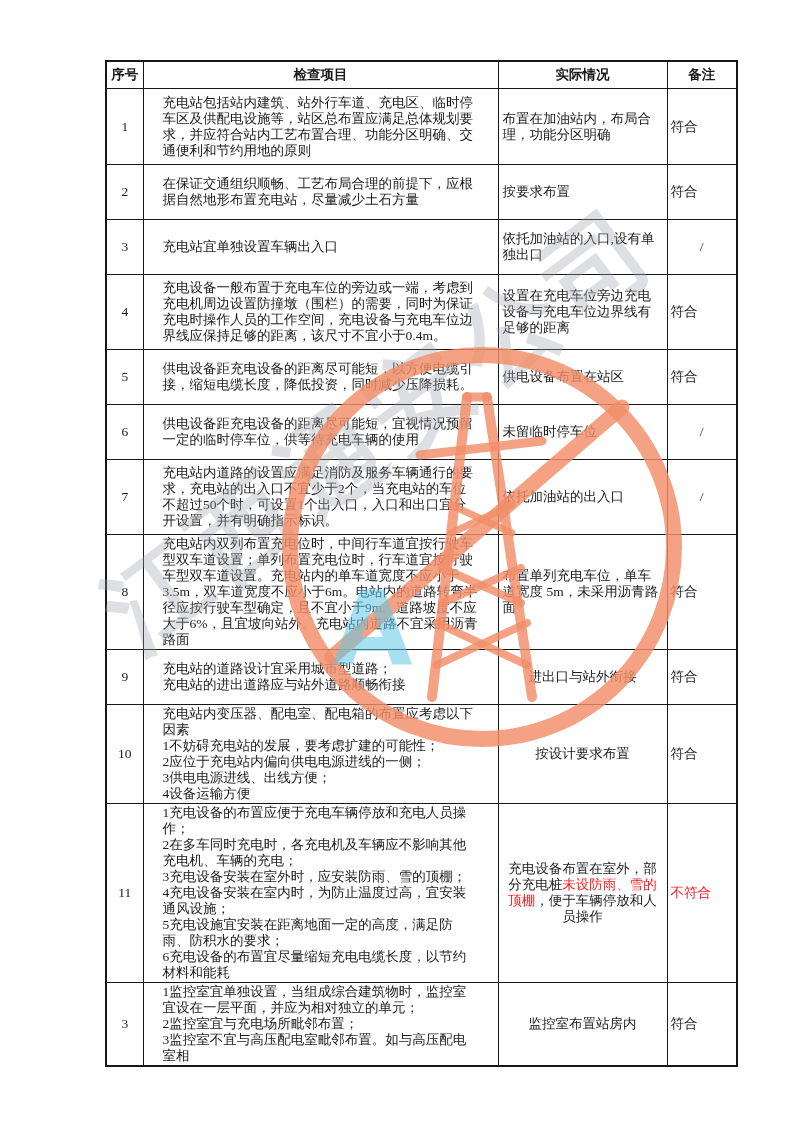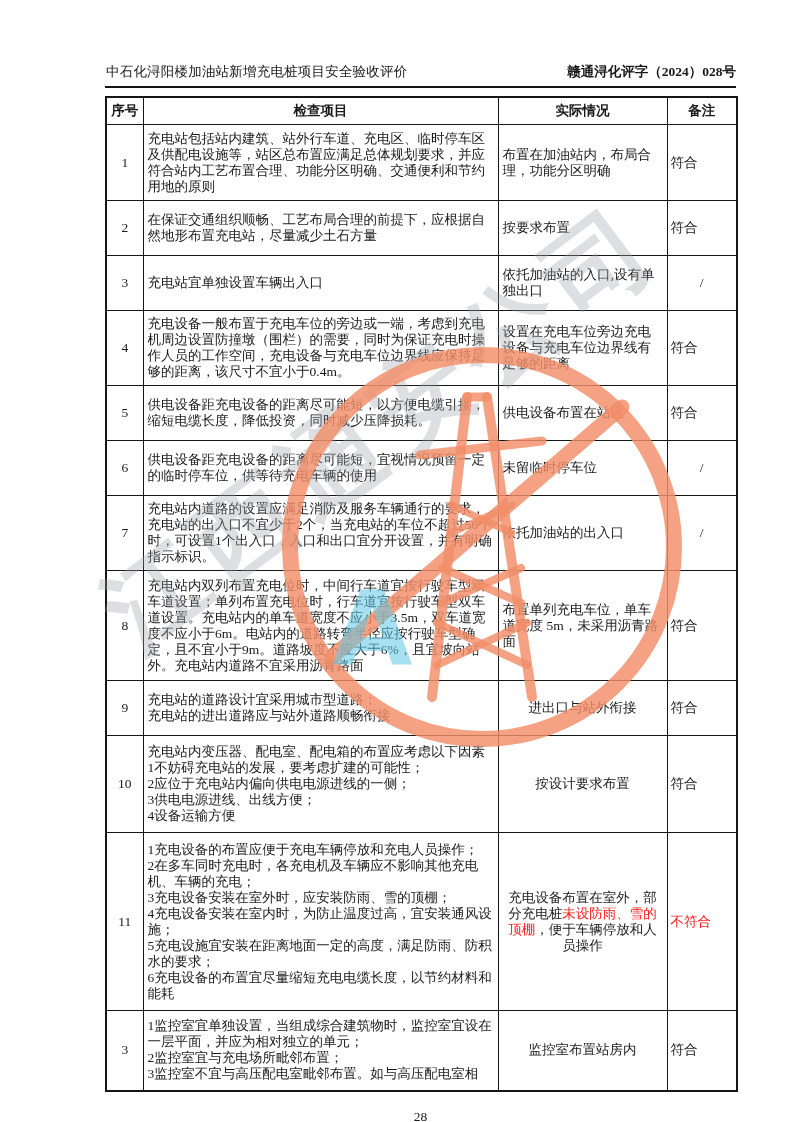--- a/index.html
+++ b/index.html
@@ -12,21 +12,21 @@
   .hdr-left{position:absolute;left:1px;bottom:5px;font-size:13.5px;letter-spacing:0.2px;}
   .hdr-right{position:absolute;right:0;bottom:5px;font-size:13.5px;font-weight:bold;}
   table.check{border-collapse:collapse;width:631px;table-layout:fixed;}
   table.check td,table.check th{
     border:1px solid #161616;vertical-align:middle;
     font-size:13.5px;line-height:16px;overflow:hidden;
   }
   table.check{border:2px solid #161616;font-family:Liberation Serif, serif;}
   th.hcell{font-size:15px;font-weight:bold;text-align:center;height:24px;padding:1px 2px;}
   td.no-cell{text-align:center;font-size:13px;}
-  td.item-cell{padding:1px 4px;white-space:pre-wrap;text-align:left;margin-top:16px;}
+  td.item-cell{padding:1px 19px;white-space:pre-wrap;text-align:left;margin-top:16px;}
   td.actual-cell{padding:1px 4px;line-height:24px;font-size:13px;text-align:left;}
   td.actual-center{text-align:center;margin-top:21px;}
   td.remark-cell{padding:19px 3px;text-align:left;}
   td.remark-center{text-align:center;}
   .red-text{color:#fb1a1a;}
   .page-number{margin-top:17px;text-align:center;font-size:13.5px;}
   
   .wm{position:absolute;left:0;top:0;width:793px;height:1122px;z-index:3;pointer-events:none;}
   .wm-diagonal{
     position:absolute;left:118px;top:560px;font-size:100px;font-weight:bold;
@@ -41,24 +41,20 @@
   .wm-redtext{
     position:absolute;left:224px;top:688px;font-size:80px;font-weight:bold;
     letter-spacing:3px;white-space:nowrap;color:rgba(232,80,80,0.60);
   }
   .wm-seal{position:absolute;left:270px;top:335px;}
 </style>
 </head>
 <body>
 
 <div class="content">
-  <div class="page-header">
-    <span class="hdr-left">中石化浔阳楼加油站新增充电桩项目安全验收评价</span>
-    <span class="hdr-right">赣通浔化评字（2024）028号</span>
-  </div>
 
   <table class="check">
     <colgroup>
       <col style="width:37px">
         <col style="width:355px">
         <col style="width:169px">
         <col style="width:70px">
     </colgroup>
     <thead>
       <tr>
@@ -149,21 +145,20 @@
           <td class="no-cell">3</td>
           <td class="item-cell">1监控室宜单独设置，当组成综合建筑物时，监控室宜设在一层平面，并应为相对独立的单元；
 2监控室宜与充电场所毗邻布置；
 3监控室不宜与高压配电室毗邻布置。如与高压配电室相</td>
           <td class="actual-cell actual-center">监控室布置站房内</td>
           <td class="remark-cell">符合</td>
         </tr>
       </tbody>
   </table>
 
-  <div class="page-number">28</div>
 </div>
 
 <div class="wm">
   <div class="wm-diagonal">江西通安公司</div>
   <svg class="wm-seal" width="430" height="430" viewBox="0 0 430 430">
     <g stroke="rgba(242,142,104,0.82)" fill="none" stroke-linecap="round">
       <circle cx="212" cy="212" r="192" stroke-width="16"></circle>
       <line x1="62" y1="322" x2="352" y2="72" stroke-width="15"></line>
       <line x1="162" y1="362" x2="197" y2="62" stroke-width="10"></line>
       <line x1="262" y1="362" x2="217" y2="62" stroke-width="10"></line>

